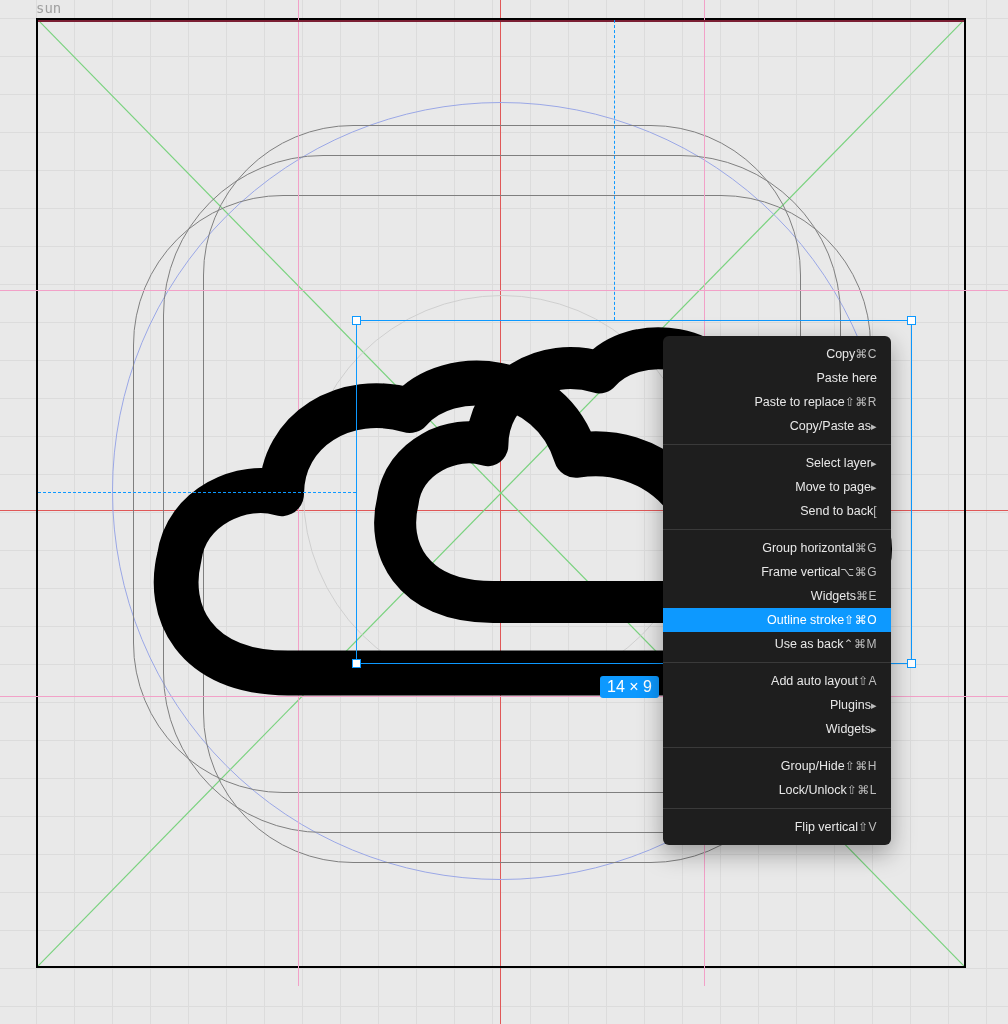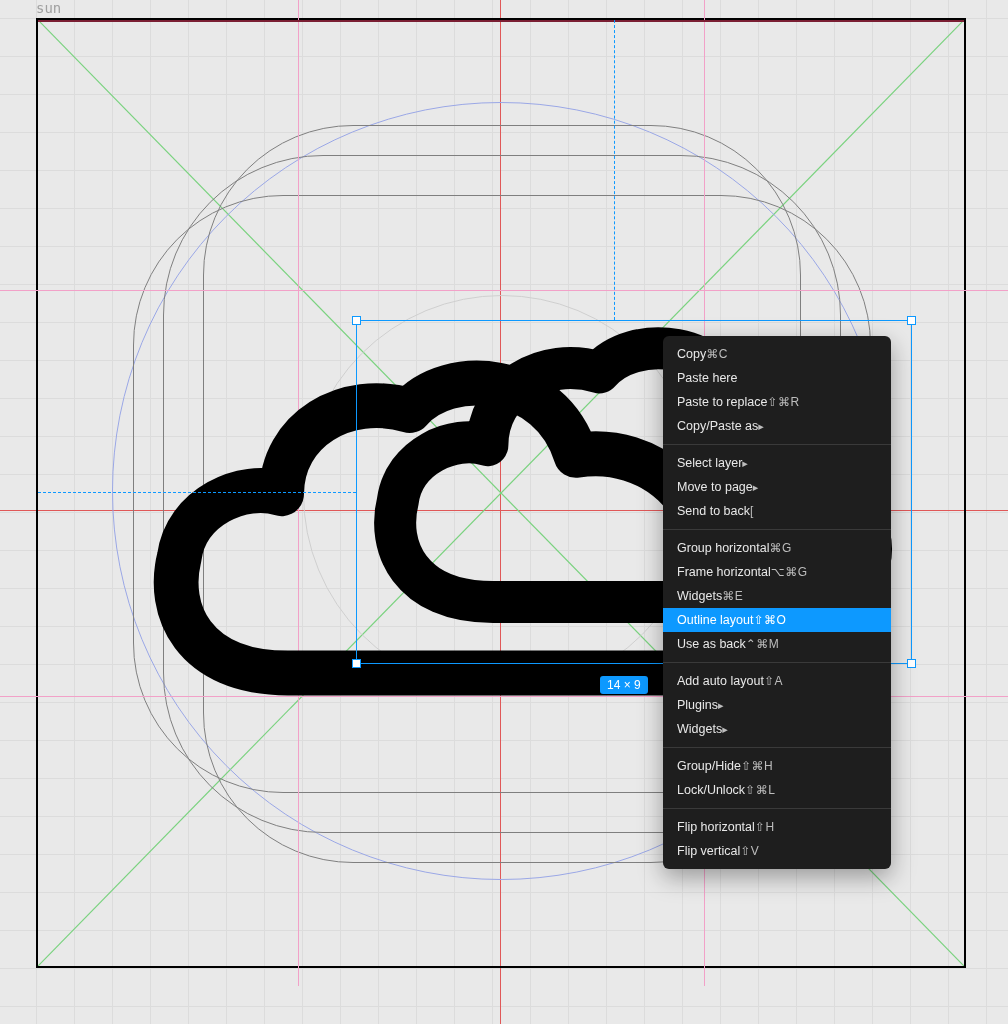--- a/index.html
+++ b/index.html
@@ -31,24 +31,24 @@
   .guide-line.red-v{background:#e05858;width:1px;top:-20px;bottom:-20px;}
   
   .dash-v{position:absolute;width:0;border-left:1.5px dashed #0d99ff;}
   .dash-h{position:absolute;height:0;border-top:1.5px dashed #0d99ff;}
   
   .selection{position:absolute;border:1.5px solid #0d99ff;box-sizing:border-box;}
   .handle{position:absolute;width:9px;height:9px;background:#fff;border:1.5px solid #0d99ff;box-sizing:border-box;}
   .handle.tl{left:-5px;top:-5px;} .handle.tr{right:-5px;top:-5px;}
   .handle.bl{left:-5px;bottom:-5px;} .handle.br{right:-5px;bottom:-5px;}
   
-  .size-badge{position:absolute;background:#0d99ff;color:#fff;font-size:12px;padding:2px 7px;border-radius:3px;white-space:nowrap;}
+  .size-badge{position:absolute;background:#0d99ff;color:#fff;font-size:16px;padding:2px 7px;border-radius:3px;white-space:nowrap;}
   
   .ctx{position:absolute;width:228px;background:#1e1e1e;border-radius:6px;padding:6px 0;color:#e8e8e8;font-size:12.5px;box-shadow:0 8px 24px rgba(0,0,0,.35);}
-  .ctx .row{display:flex;align-items:center;justify-content:flex-start;height:24px;padding:0 14px;cursor:default;}
+  .ctx .row{display:flex;align-items:center;justify-content:flex-end;height:24px;padding:0 14px;cursor:default;}
   .ctx .row.sel{background:#0d99ff;color:#fff;}
   .ctx .row .k{color:#bdbdbd;font-size:12px;letter-spacing:.5px;}
   .ctx .row.sel .k{color:#fff;}
   .ctx .sep{height:1px;background:#3a3a3a;margin:6px 0;}
   
   .clouds{position:absolute;}
 </style>
 </head>
 <body>
 
@@ -148,29 +148,29 @@
       <div class="row">
         <span>Send to back</span>
         <span class="k">[</span>
       </div>
       <div class="sep"></div>
       <div class="row">
         <span>Group horizontal</span>
         <span class="k">⌘G</span>
       </div>
       <div class="row">
-        <span>Frame horizontal</span>
+        <span>Frame vertical</span>
         <span class="k">⌥⌘G</span>
       </div>
       <div class="row">
         <span>Widgets</span>
         <span class="k">⌘E</span>
       </div>
       <div class="row sel">
-        <span>Outline layout</span>
+        <span>Outline stroke</span>
         <span class="k">⇧⌘O</span>
       </div>
       <div class="row">
         <span>Use as back</span>
         <span class="k">⌃⌘M</span>
       </div>
       <div class="sep"></div>
       <div class="row">
         <span>Add auto layout</span>
         <span class="k">⇧A</span>
@@ -187,21 +187,17 @@
       <div class="row">
         <span>Group/Hide</span>
         <span class="k">⇧⌘H</span>
       </div>
       <div class="row">
         <span>Lock/Unlock</span>
         <span class="k">⇧⌘L</span>
       </div>
       <div class="sep"></div>
       <div class="row">
-        <span>Flip horizontal</span>
-        <span class="k">⇧H</span>
-      </div>
-      <div class="row">
         <span>Flip vertical</span>
         <span class="k">⇧V</span>
       </div>
     </div>
 </div>
 
 </body></html>

